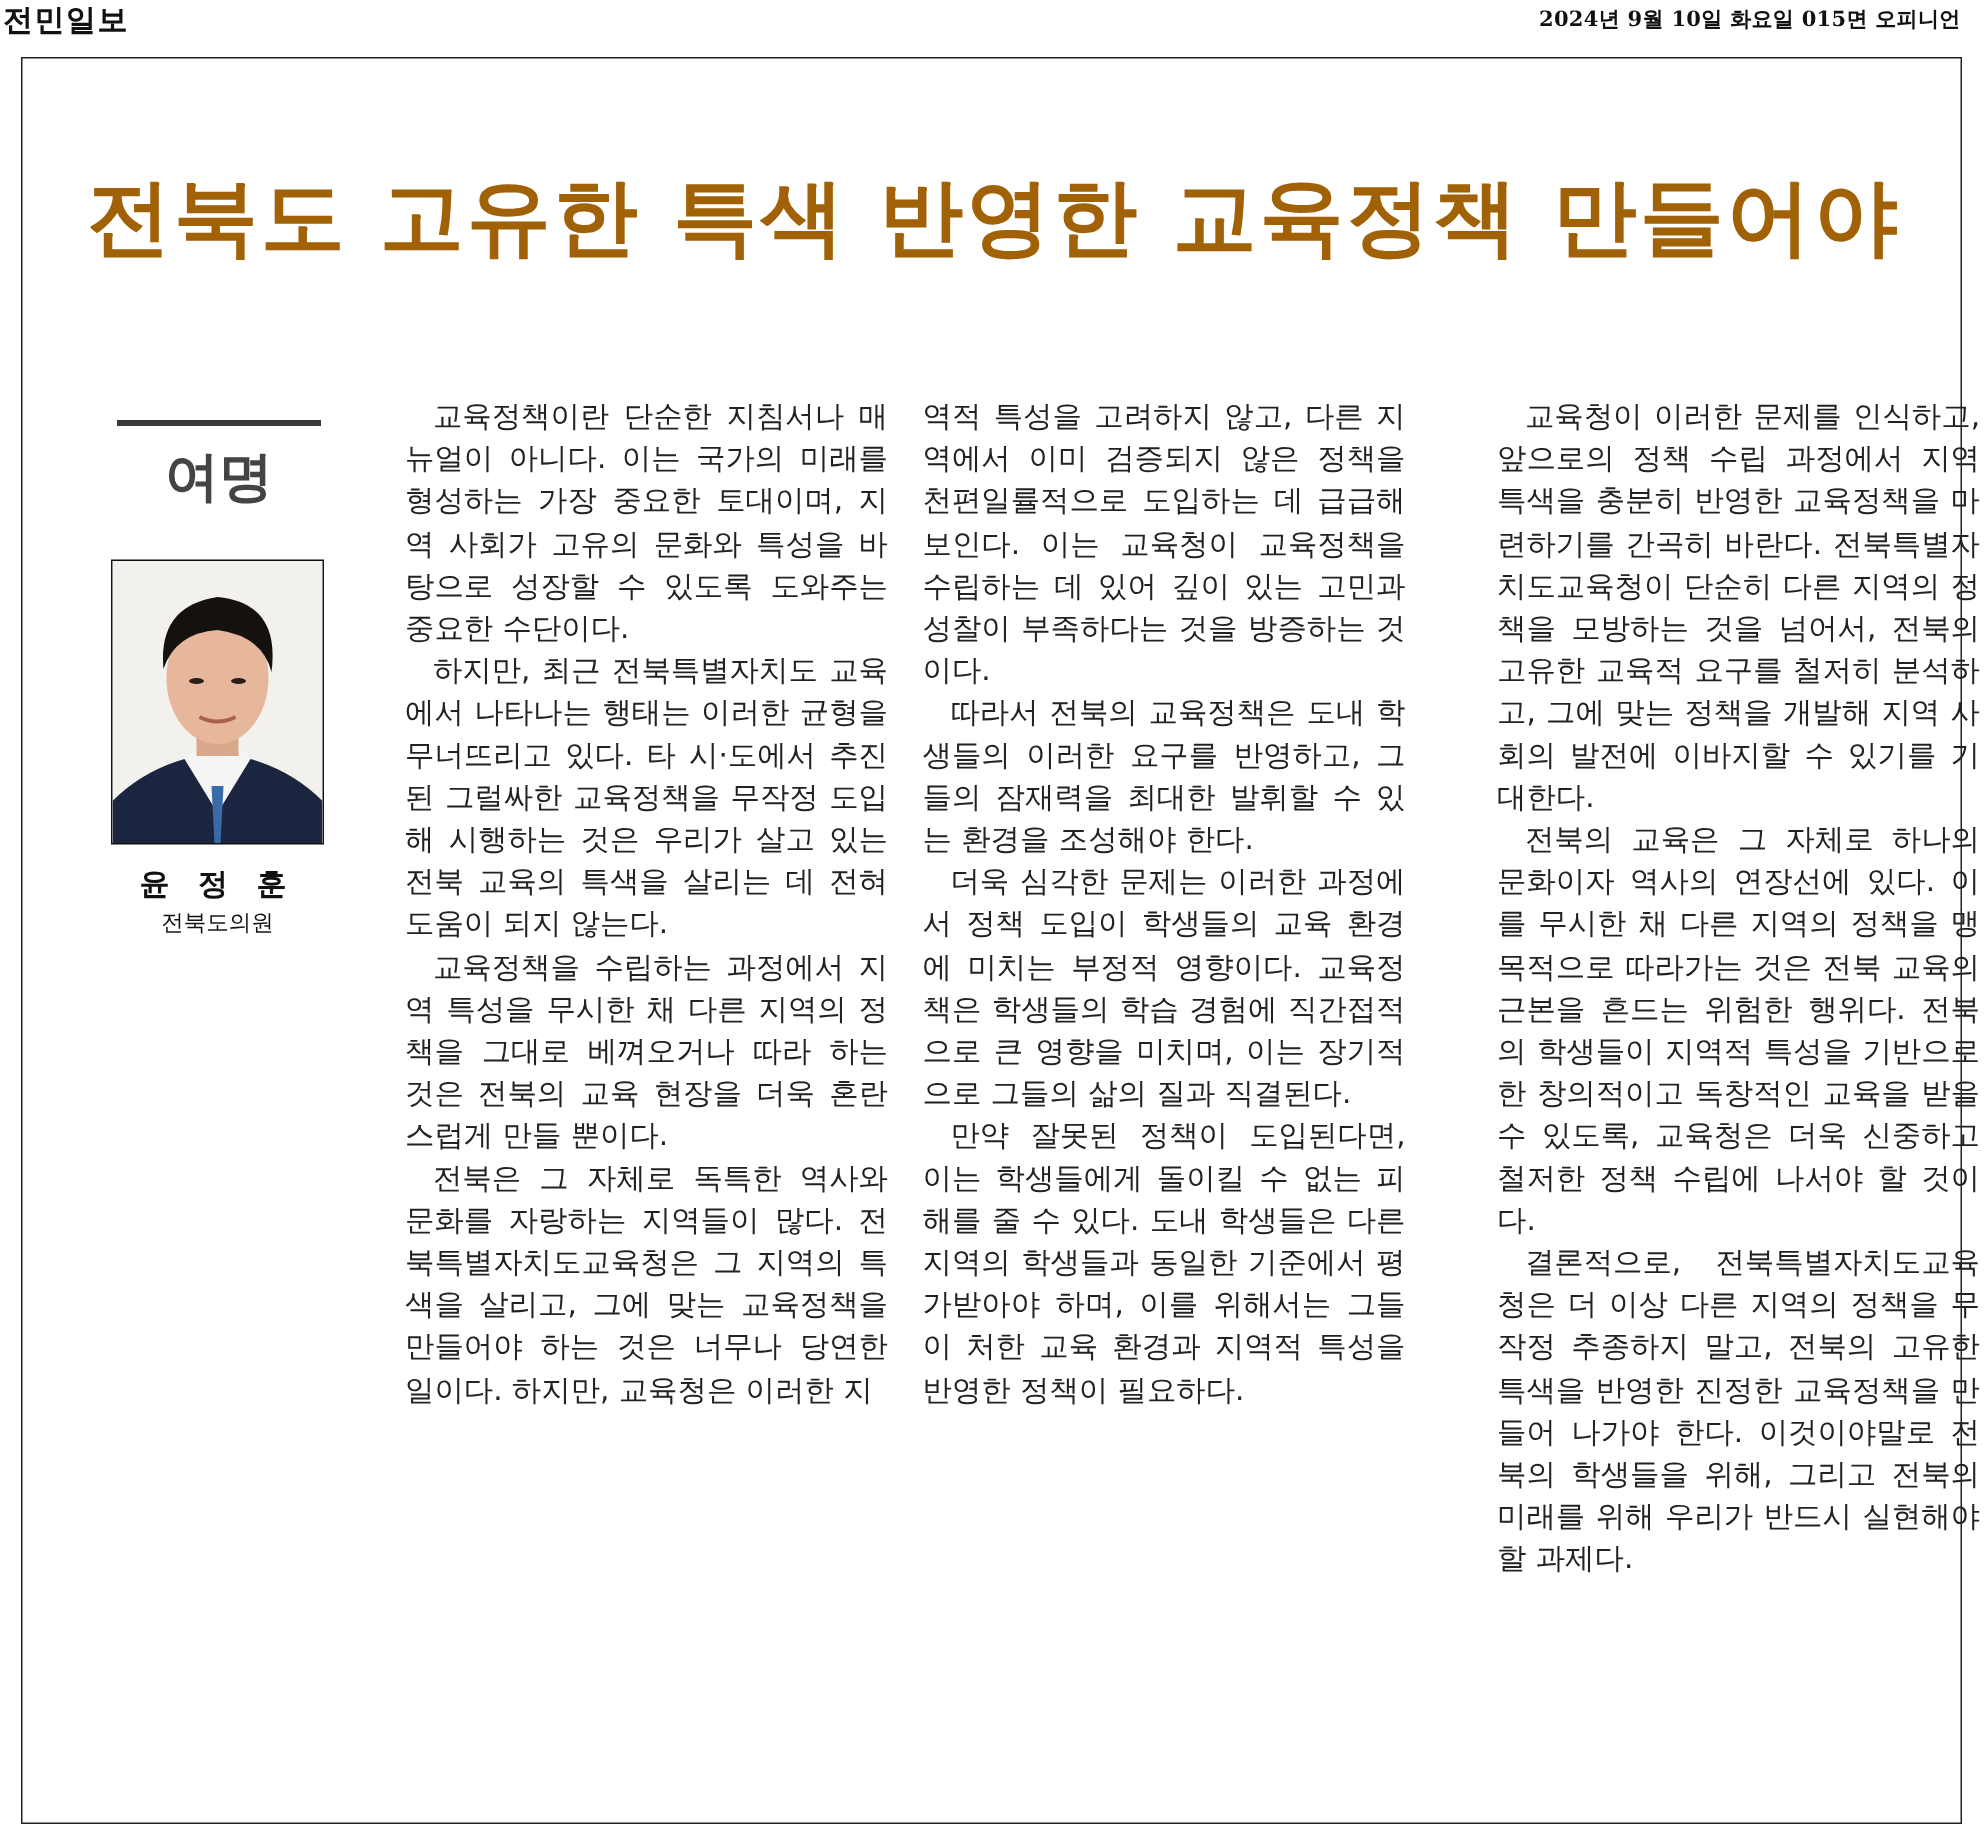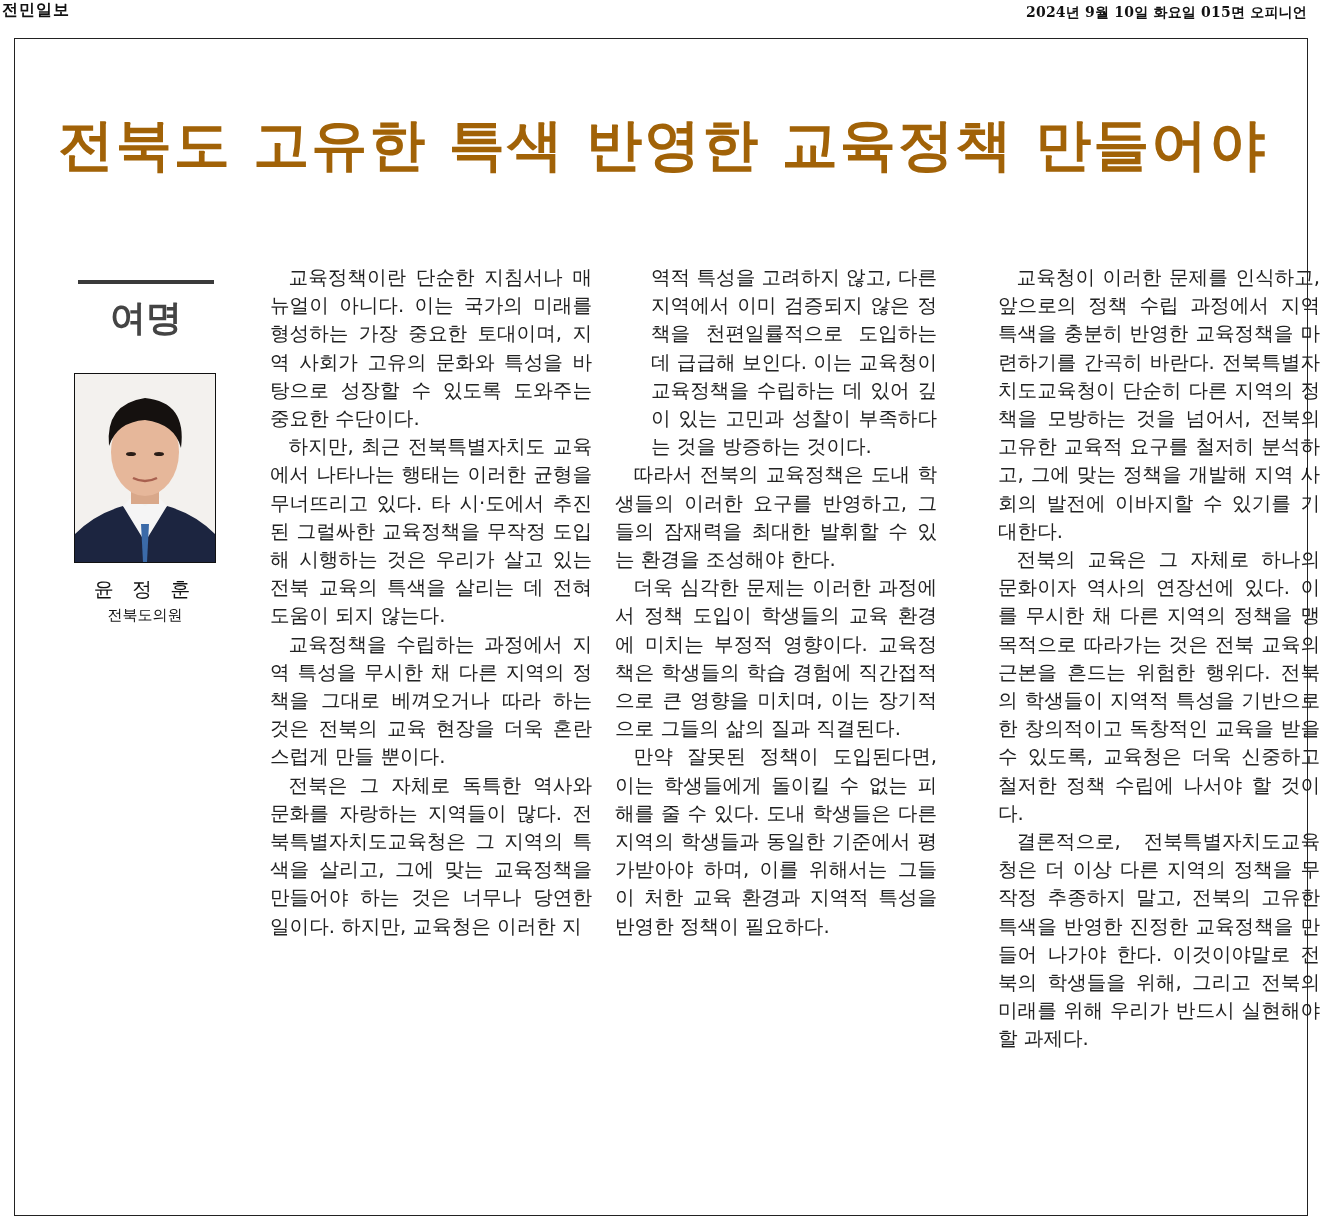--- a/index.html
+++ b/index.html
@@ -1,40 +1,40 @@
 <!DOCTYPE html>
 <html><head>
 <meta charset="utf-8">
 <style>
   html, body { margin:0; padding:0; background:#ffffff; }
   body { width:1325px; height:1228px; position:relative; overflow:hidden;
          font-family:"DejaVu Sans", "Liberation Sans", sans-serif; color:#1a1a1a; }
   .masthead { position:absolute; left:2px; top:0; font-family:"DejaVu Serif", serif;
-              font-weight:bold; font-size:16px; letter-spacing:1px; color:#111; }
+              font-weight:bold; font-size:20px; letter-spacing:1px; color:#111; }
   .dateline { position:absolute; right:18px; top:4px; font-family:"DejaVu Serif", serif;
               font-weight:bold; font-size:14px; color:#111; letter-spacing:0.2px; }
   .frame { position:absolute; left:14px; top:38px; width:1294px; height:1178px;
            border:1.5px solid #222; box-sizing:border-box; }
   .headline { position:absolute; left:0; right:0; top:108px; text-align:center;
               font-family:"DejaVu Sans", sans-serif; font-weight:bold; font-size:56px;
               letter-spacing:2px; color:#a16207; }
   .rule { position:absolute; left:78px; top:280px; width:136px; height:4px; background:#3a3a3a; }
   .section { position:absolute; left:78px; top:294px; width:136px; text-align:center;
              font-family:"DejaVu Serif", serif; font-weight:bold; font-size:36px; color:#444; }
   .photo { position:absolute; left:74px; top:373px; width:142px; height:190px;
            border:1px solid #111; box-sizing:border-box; overflow:hidden; background:#f4f2ef; }
   .author-name { position:absolute; left:74px; top:576px; width:142px; text-align:center;
-                 font-weight:normal; font-size:20px; letter-spacing:6px; color:#111; }
+                 font-weight:bold; font-size:20px; letter-spacing:6px; color:#111; }
   .author-title { position:absolute; left:74px; top:606px; width:142px; text-align:center;
                   font-size:15px; color:#111; }
   .col { position:absolute; top:264px; width:322px; font-size:19.6px; line-height:28.2px;
          color:#222; text-align:justify; }
   .col1 { left:270px; } .col2 { left:615px; } .col3 { left:962px;margin-left:36px; }
   .col p { margin:0; text-indent:0.95em; text-align:justify; }
-  .col p.cont { text-indent:0;margin-left:36px; }
+  .col p.cont { text-indent:0; }
 </style>
 </head>
 <body>
 
 <div class="masthead">전민일보</div>
 <div class="dateline">2024년 9월 10일 화요일 015면 오피니언</div>
 
 <div class="frame"></div>
 
 <div class="headline">전북도 고유한 특색 반영한 교육정책 만들어야</div>

